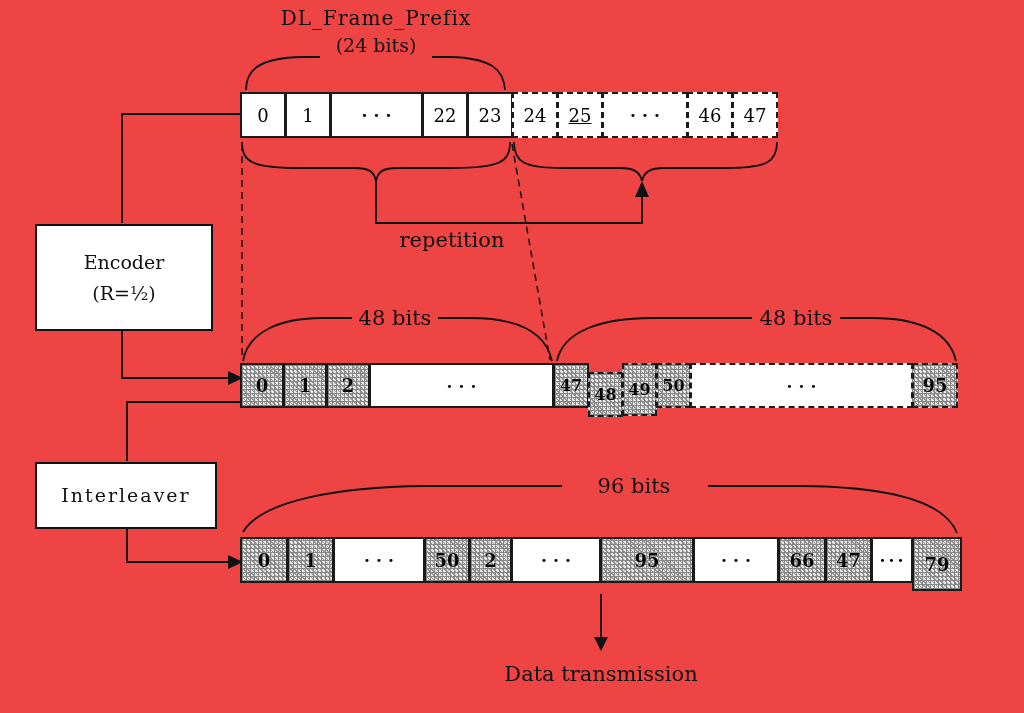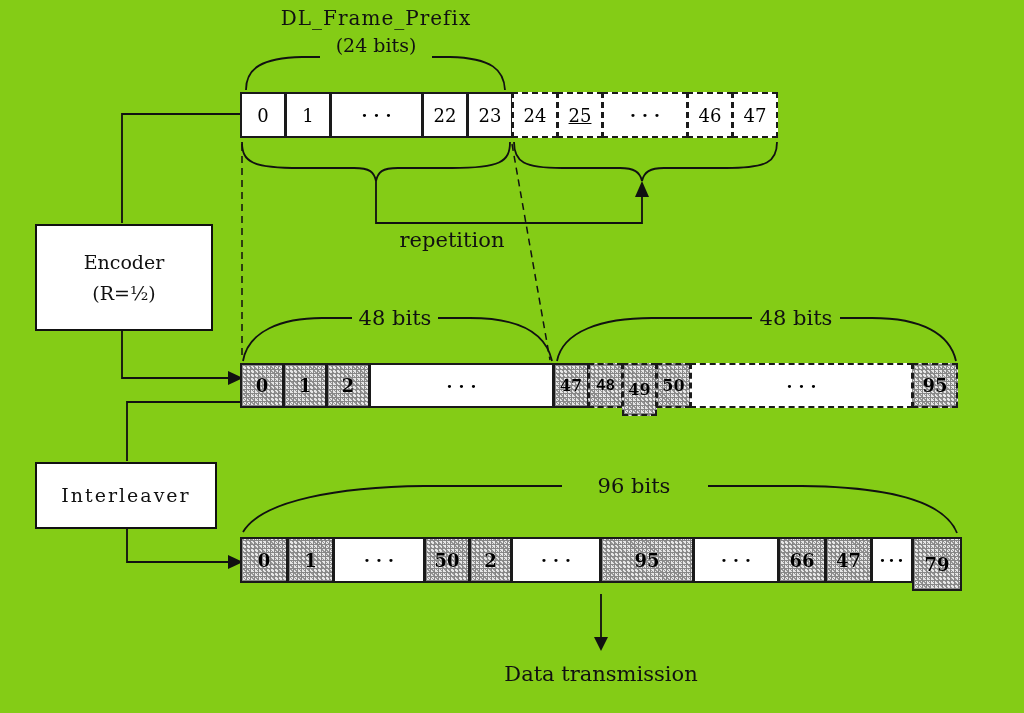--- a/index.html
+++ b/index.html
@@ -1,16 +1,16 @@
 <!DOCTYPE html>
 <html><head>
 <meta charset="utf-8">
 <style>
   html,body{margin:0;padding:0;background:#fff;}
-  #stage{position:relative;width:1024px;height:713px;background:#84cc16;overflow:hidden;
+  #stage{position:relative;width:1024px;height:713px;background:#ef4444;overflow:hidden;
          font-family:"DejaVu Serif","Liberation Serif",serif;color:#111;}
   .lbl{position:absolute;white-space:nowrap;color:#111;}
   .center{transform:translateX(-50%);}
   .cell{position:absolute;box-sizing:border-box;border:2px solid #1a1a1a;
         display:flex;align-items:center;justify-content:center;
         font-size:18px;color:#000;background:#fff;}
   .dashedb{border-style:dashed;}
   .shade{background-color:#e6e6e6;
     background-image:
       repeating-linear-gradient(0deg,#878787 0 1px,transparent 1px 4px),
@@ -123,21 +123,21 @@
     <div class="cell dashedb" style="left:687px;top:92px;width:46px;height:46px;">46</div>
     <div class="cell dashedb" style="left:732px;top:92px;width:46px;height:46px;">47</div>
   </div>
 
   <div>
     <div class="cell shade" style="left:240px;top:363px;width:44px;height:45px;">0</div>
     <div class="cell shade" style="left:283px;top:363px;width:44px;height:45px;">1</div>
     <div class="cell shade" style="left:326px;top:363px;width:44px;height:45px;">2</div>
     <div class="cell dots" style="left:369px;top:363px;width:185px;height:45px;">···</div>
     <div class="cell shade" style="left:553px;top:363px;width:36px;height:45px;font-size:16px;">47</div>
-    <div class="cell shade dashedb" style="left:588px;top:363px;width:35px;height:45px;font-size:16px;font-family:Liberation Mono, monospace;">48</div>
+    <div class="cell shade dashedb" style="left:588px;top:372px;width:35px;height:45px;font-size:16px;">48</div>
     <div class="cell shade dashedb" style="left:622px;top:363px;width:35px;height:53px;font-size:16px;">49</div>
     <div class="cell shade dashedb" style="left:656px;top:363px;width:35px;height:45px;font-size:16px;">50</div>
     <div class="cell dashedb dots" style="left:690px;top:363px;width:223px;height:45px;">···</div>
     <div class="cell shade dashedb" style="left:912px;top:363px;width:46px;height:45px;">95</div>
   </div>
 
   <div>
     <div class="cell shade" style="left:240px;top:537px;width:48px;height:46px;">0</div>
     <div class="cell shade" style="left:287px;top:537px;width:47px;height:46px;">1</div>
     <div class="cell dots" style="left:333px;top:537px;width:92px;height:46px;">···</div>

